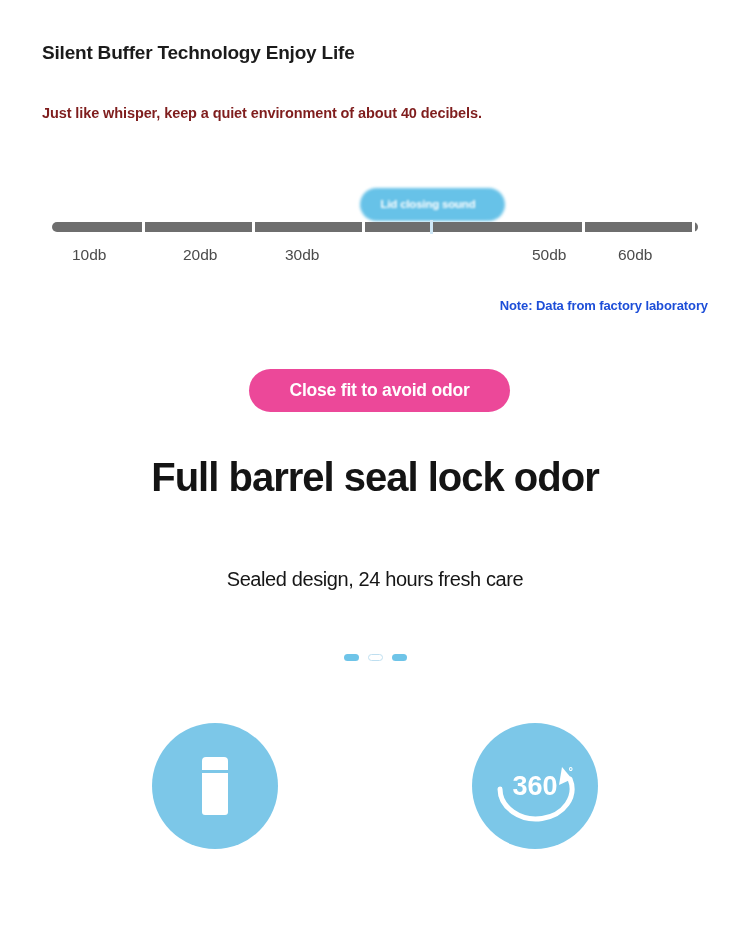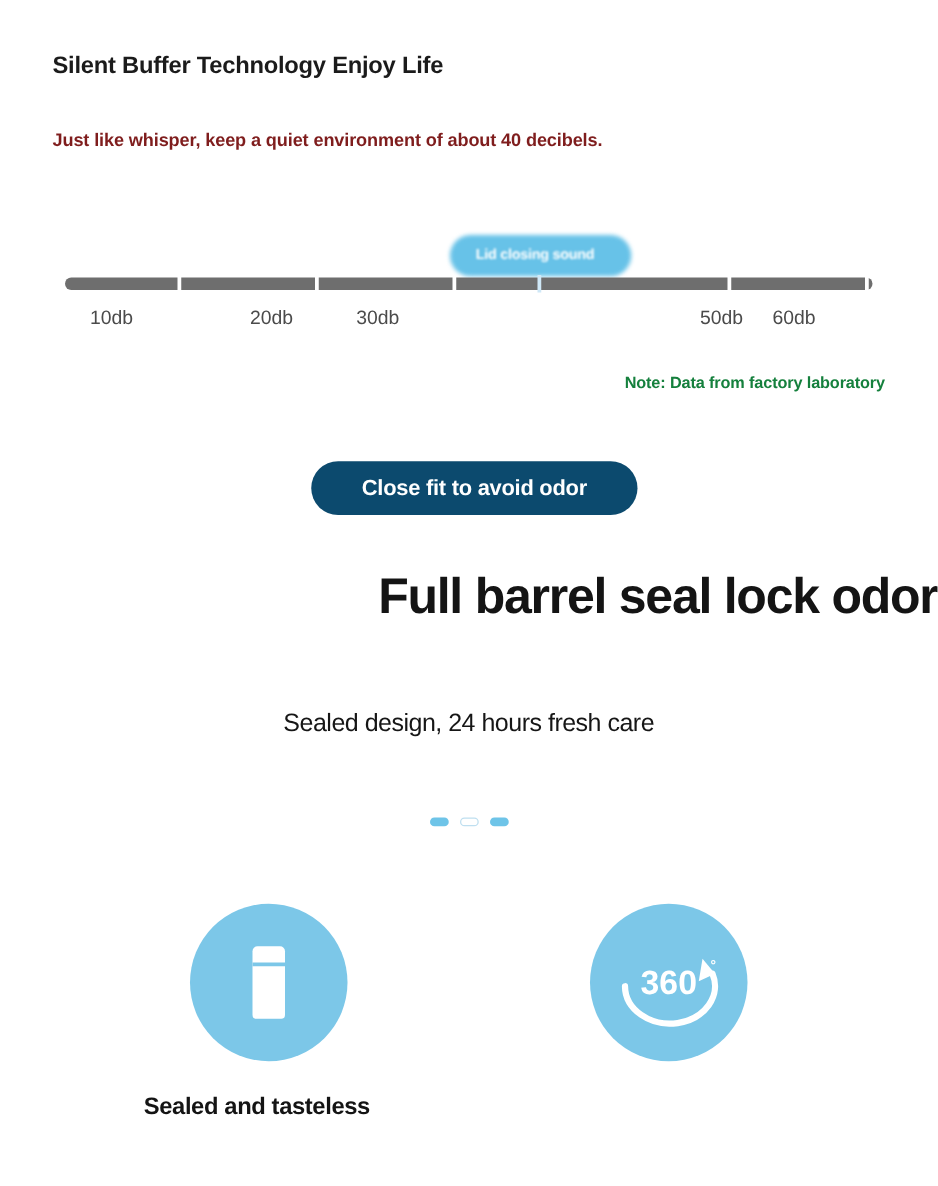--- a/index.html
+++ b/index.html
@@ -105,52 +105,52 @@
     filter: blur(0.9px);
     letter-spacing: -0.2px;
   }
 
   .note {
     position: absolute;
     right: 42px;
     top: 298px;
     font-size: 13px;
     font-weight: bold;
-    color: #15803d;
+    color: #1d4ed8;
     letter-spacing: -0.1px;
   }
 
   
   .pill {
     position: absolute;
     left: 249px;
     top: 369px;
     width: 261px;
     height: 43px;
-    background: #0c4a6e;
+    background: #ec4899;
     border-radius: 22px;
   }
   .pill span {
     display: block;
     width: 100%;
     height: 100%;
     line-height: 43px;
     text-align: center;
     color: #ffffff;
     font-size: 17.5px;
     font-weight: bold;
     letter-spacing: -0.2px;
   }
 
   .big-title {
     position: absolute;
     left: 0;
     top: 455px;
     width: 750px;
-    text-align: right;
+    text-align: center;
     font-size: 40px;
     font-weight: bold;
     color: #141414;
     letter-spacing: -1px;
   }
 
   .mid-sub {
     position: absolute;
     left: 0;
     top: 568px;
@@ -188,21 +188,21 @@
     position: absolute;
     left: 0;
     top: 723px;
     width: 750px;
     display: flex;
     justify-content: center;
     gap: 120px;
   }
   .feature {
     width: 200px;
-    text-align: left;
+    text-align: center;
   }
   .circle {
     width: 126px;
     height: 126px;
     margin: 0 auto;
     border-radius: 50%;
     background: #7cc7e8;
     position: relative;
   }
   .bottle-icon {
@@ -258,23 +258,23 @@
   <div class="meter-tick" style="left:90px"></div>
   <div class="meter-tick" style="left:200px"></div>
   <div class="meter-tick" style="left:310px"></div>
   <div class="meter-tick marker" style="left:378px"></div>
   <div class="meter-tick" style="left:530px"></div>
   <div class="meter-tick" style="left:640px"></div>
 </div>
 
 <div class="meter-labels">
   <div class="meter-label" style="left:20px">10db</div>
-  <div class="meter-label" style="left:148px">20db</div>
+  <div class="meter-label" style="left:131px">20db</div>
   <div class="meter-label" style="left:233px">30db</div>
-  <div class="meter-label" style="left:508px">50db</div>
+  <div class="meter-label" style="left:480px">50db</div>
   <div class="meter-label" style="left:566px">60db</div>
 </div>
 
 <div class="note">Note: Data from factory laboratory</div>
 
 <div class="pill">
   <span>Close fit to avoid odor</span>
 </div>
 
 <div class="big-title">Full barrel seal lock odor</div>
@@ -285,21 +285,20 @@
   <div class="dot hollow"></div>
   <div class="dot"></div>
 </div>
 
 <div class="features">
 
   <div class="feature">
     <div class="circle">
       <div class="bottle-icon"></div>
     </div>
-    <div class="feature-label">Sealed and tasteless</div>
   </div>
 
   <div class="feature">
     <div class="circle">
       <svg class="deg-icon" viewBox="0 0 126 126">
         <path d="M28 66 A36 30 0 1 0 98 56" fill="none" stroke="#ffffff" stroke-width="5" stroke-linecap="round"></path>
         <path d="M90 44 L100 56 L87 62 Z" fill="#ffffff"></path>
         <text x="63" y="72" text-anchor="middle" font-family="Liberation Sans, sans-serif" font-size="27" font-weight="bold" fill="#ffffff">360</text>
         <text x="99" y="56" text-anchor="middle" font-family="Liberation Sans, sans-serif" font-size="14" font-weight="bold" fill="#ffffff">˚</text>
       </svg>

